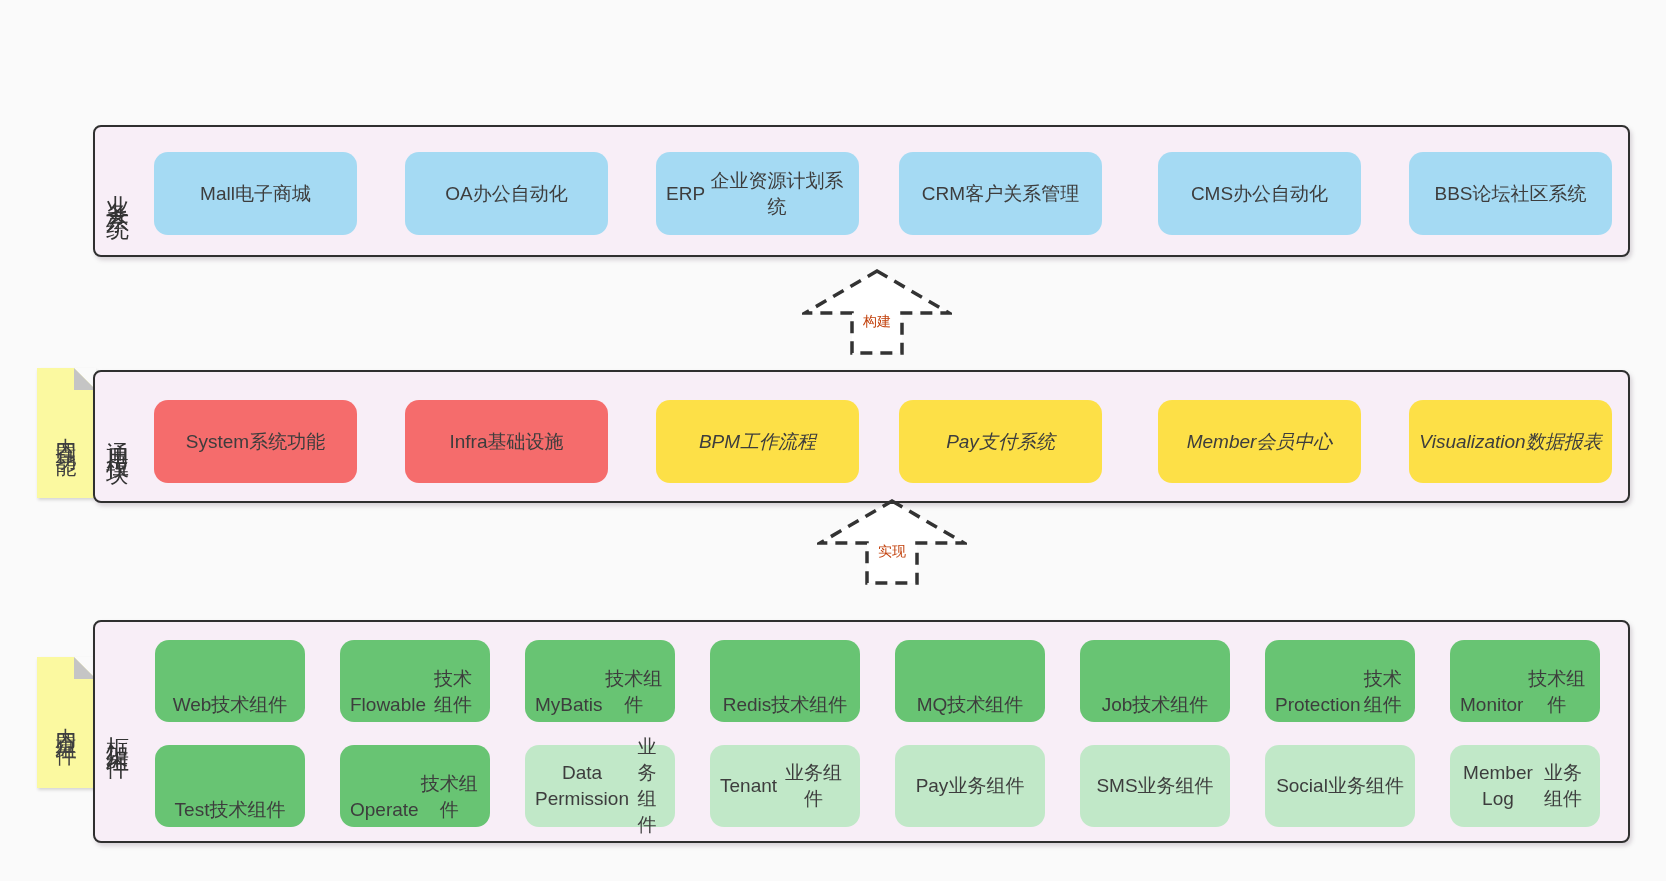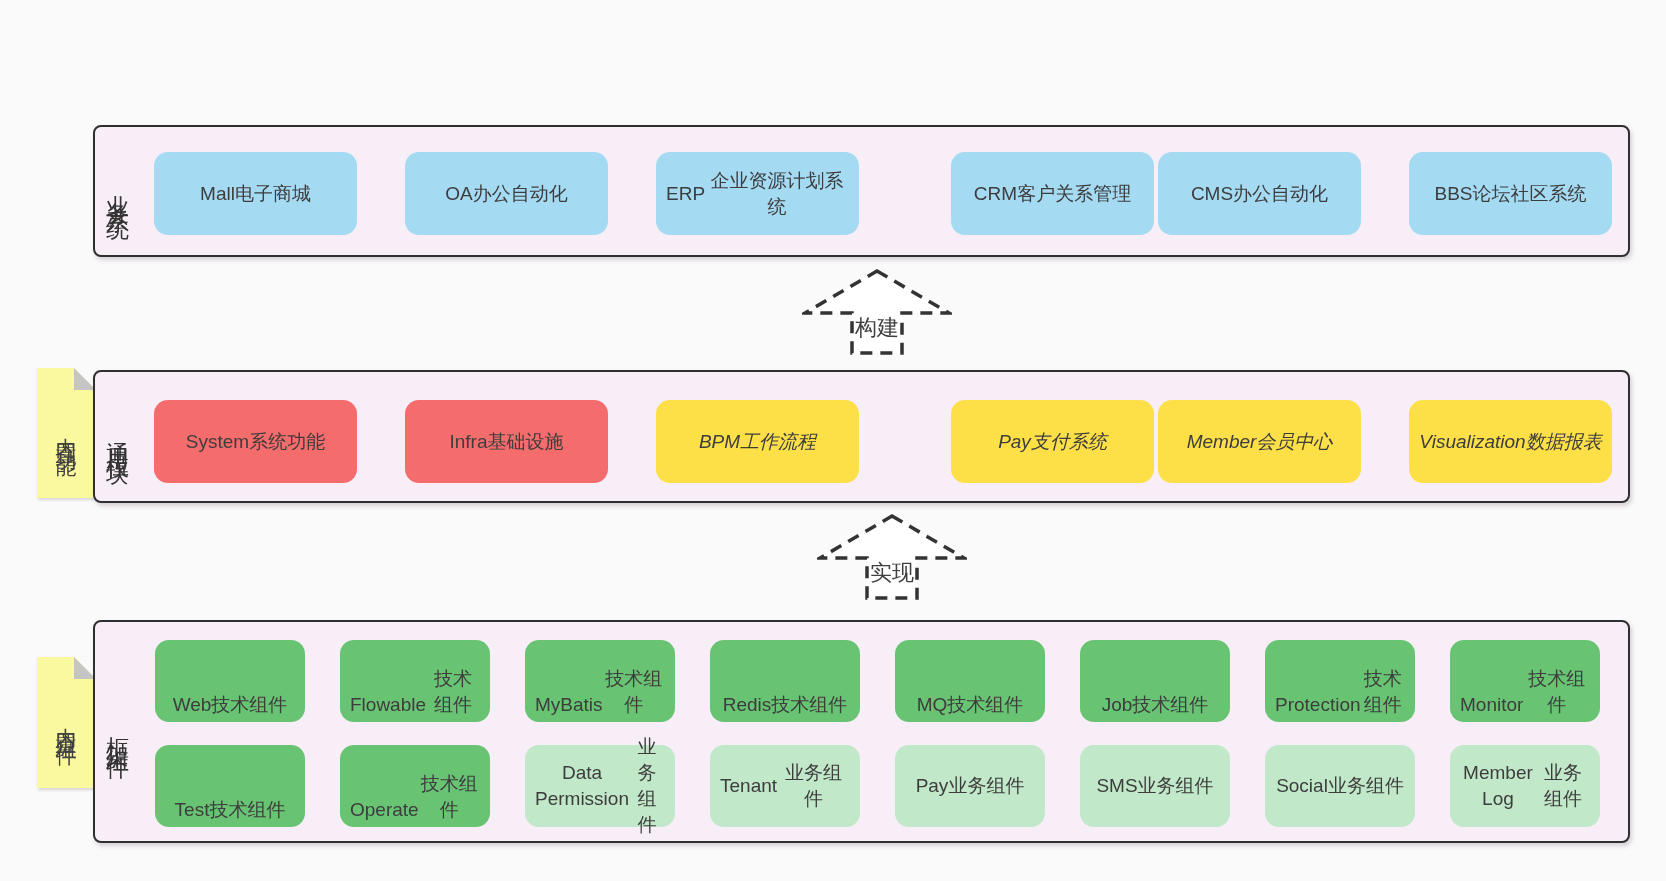--- a/index.html
+++ b/index.html
@@ -13,21 +13,21 @@
   .vlabel{position:absolute;left:11px;top:50%;transform:translateY(-50%);
           writing-mode:vertical-rl;text-orientation:upright;
           font-size:23px;letter-spacing:7px;color:#333;line-height:1;}
 
   
   .box{position:absolute;border-radius:14px;display:flex;flex-direction:row;
        align-items:center;justify-content:center;text-align:center;
        font-size:19px;line-height:26px;padding:4px 10px;box-sizing:border-box;}
   .box6{width:203px;height:83px;}
   .box8{width:150px;height:82px;}
-  .col0{left:59px}.col1{left:310px}.col2{left:561px}.col3{left:856px}.col4{left:1063px}.col5{left:1314px}
+  .col0{left:59px}.col1{left:310px}.col2{left:561px}.col3{left:804px}.col4{left:1063px}.col5{left:1314px}
   .c0{left:60px}.c1{left:245px}.c2{left:430px}.c3{left:615px}.c4{left:800px}.c5{left:985px}.c6{left:1170px}.c7{left:1355px}
   .blue{background:#a5daf3;}
   .red{background:#f56c6c;text-align:center;}
   .pink{background:#fde047;font-style:italic;}
   .green{background:#68c473;align-items:flex-end;}
   .lgreen{background:#c1e8c8;}
   #panel-business .box{top:25px}
   #panel-modules .box{top:28px}
   #panel-framework .box.r1{top:18px}
   #panel-framework .box.r2{top:123px}
@@ -41,21 +41,21 @@
         background:#c5c5c5;clip-path:polygon(0 0,0 100%,100% 100%);}
   .note .ntext{position:absolute;left:50%;top:50%;transform:translate(-50%,-50%);
         writing-mode:vertical-rl;text-orientation:upright;font-size:21px;
         letter-spacing:6px;color:#3f3f3f;line-height:1;}
 
   
   .arrow{position:absolute;width:150px;height:88px;z-index:3;}
   .arrow svg{display:block;}
   .arrow polygon{fill:#ffffff;stroke:#333;stroke-width:3.5;stroke-dasharray:12 8;}
   .arrow-label{position:absolute;left:50%;top:45px;transform:translateX(-50%);
-        font-size:22px;color:#404040;white-space:nowrap;background:transparent;}
+        font-size:14px;color:#c2410c;white-space:nowrap;background:transparent;}
 </style>
 </head>
 <body>
 
 <div id="stage">
 
   <div class="note" style="top:368px;height:130px">
     <div class="fold-cut"></div>
     <div class="fold-flap"></div>
     <div class="ntext">内置功能</div>
@@ -122,21 +122,21 @@
     <div class="box box6 col4 pink">
       <div>Member</div>
       <div>会员中心</div>
     </div>
     <div class="box box6 col5 pink">
       <div>Visualization</div>
       <div>数据报表</div>
     </div>
   </div>
 
-  <div class="arrow" style="left:817px;top:513px">
+  <div class="arrow" style="left:817px;top:498px">
     <svg width="150" height="88" viewBox="0 0 150 88">
       <polygon points="75,3 147,45 100,45 100,85 50,85 50,45 3,45"></polygon>
     </svg>
     <span class="arrow-label">实现</span>
   </div>
 
   <div class="panel" id="panel-framework" style="top:620px;height:223px">
     <div class="vlabel">框架组件</div>
 
     <div class="box box8 r1 c0 green">

